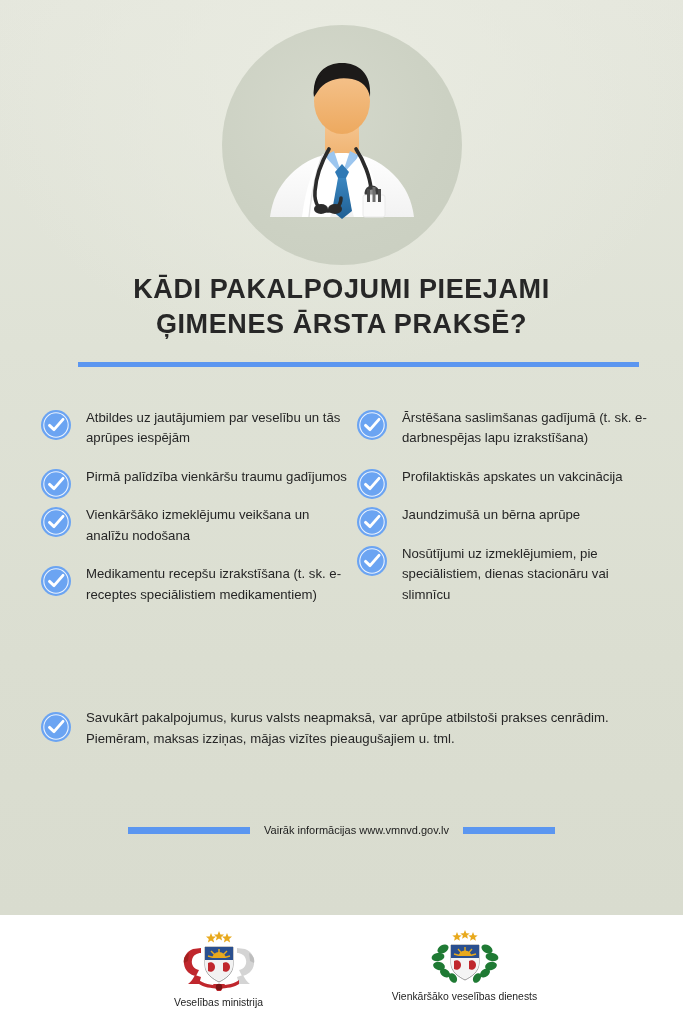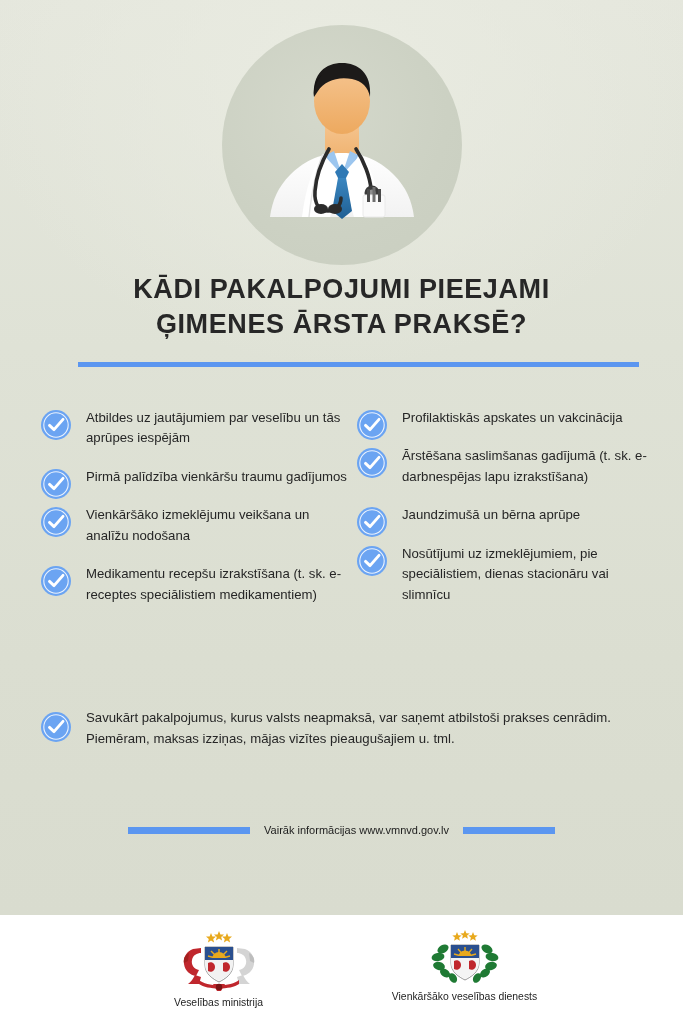--- a/index.html
+++ b/index.html
@@ -286,29 +286,29 @@
       </div>
     </div>
 
     <div class="col col-right">
       <div class="item">
         <svg class="check" viewBox="0 0 32 32">
           <circle cx="16" cy="16" r="15" fill="#6ba4f2"></circle>
           <circle cx="16" cy="16" r="12.2" fill="none" stroke="#ffffff" stroke-width="1.1" opacity="0.85"></circle>
           <path d="M9.5 16.4 L14 20.6 L23 10.4" fill="none" stroke="#ffffff" stroke-width="2.9" stroke-linecap="round" stroke-linejoin="round"></path>
         </svg>
+        <span>Ārstēšana saslimšanas gadījumā (t. sk. e-darbnespējas lapu  izrakstīšana)</span>
+      </div>
+      <div class="item">
+        <svg class="check" viewBox="0 0 32 32">
+          <circle cx="16" cy="16" r="15" fill="#6ba4f2"></circle>
+          <circle cx="16" cy="16" r="12.2" fill="none" stroke="#ffffff" stroke-width="1.1" opacity="0.85"></circle>
+          <path d="M9.5 16.4 L14 20.6 L23 10.4" fill="none" stroke="#ffffff" stroke-width="2.9" stroke-linecap="round" stroke-linejoin="round"></path>
+        </svg>
         <span>Profilaktiskās apskates un vakcinācija</span>
-      </div>
-      <div class="item">
-        <svg class="check" viewBox="0 0 32 32">
-          <circle cx="16" cy="16" r="15" fill="#6ba4f2"></circle>
-          <circle cx="16" cy="16" r="12.2" fill="none" stroke="#ffffff" stroke-width="1.1" opacity="0.85"></circle>
-          <path d="M9.5 16.4 L14 20.6 L23 10.4" fill="none" stroke="#ffffff" stroke-width="2.9" stroke-linecap="round" stroke-linejoin="round"></path>
-        </svg>
-        <span>Ārstēšana saslimšanas gadījumā (t. sk. e-darbnespējas lapu  izrakstīšana)</span>
       </div>
       <div class="item">
         <svg class="check" viewBox="0 0 32 32">
           <circle cx="16" cy="16" r="15" fill="#6ba4f2"></circle>
           <circle cx="16" cy="16" r="12.2" fill="none" stroke="#ffffff" stroke-width="1.1" opacity="0.85"></circle>
           <path d="M9.5 16.4 L14 20.6 L23 10.4" fill="none" stroke="#ffffff" stroke-width="2.9" stroke-linecap="round" stroke-linejoin="round"></path>
         </svg>
         <span>Jaundzimušā un bērna aprūpe</span>
       </div>
       <div class="item">
@@ -321,21 +321,21 @@
       </div>
     </div>
   </div>
 
   <div class="note">
     <svg class="check" viewBox="0 0 32 32">
       <circle cx="16" cy="16" r="15" fill="#6ba4f2"></circle>
       <circle cx="16" cy="16" r="12.2" fill="none" stroke="#ffffff" stroke-width="1.1" opacity="0.85"></circle>
       <path d="M9.5 16.4 L14 20.6 L23 10.4" fill="none" stroke="#ffffff" stroke-width="2.9" stroke-linecap="round" stroke-linejoin="round"></path>
     </svg>
-    <span>Savukārt pakalpojumus, kurus valsts neapmaksā, var saņemt atbilstoši prakses cenrādim. Piemēram, maksas izziņas, mājas vizītes pieaugušajiem u. tml.</span>
+    <span>Savukārt pakalpojumus, kurus valsts neapmaksā, var aprūpe atbilstoši prakses cenrādim. Piemēram, maksas izziņas, mājas vizītes pieaugušajiem u. tml.</span>
   </div>
 
   <div class="moreinfo">
     <span class="bar left"></span>
     <span class="mi-text">Vairāk informācijas www.vmnvd.gov.lv</span>
     <span class="bar right"></span>
   </div>
 
   <div class="footer">
 

